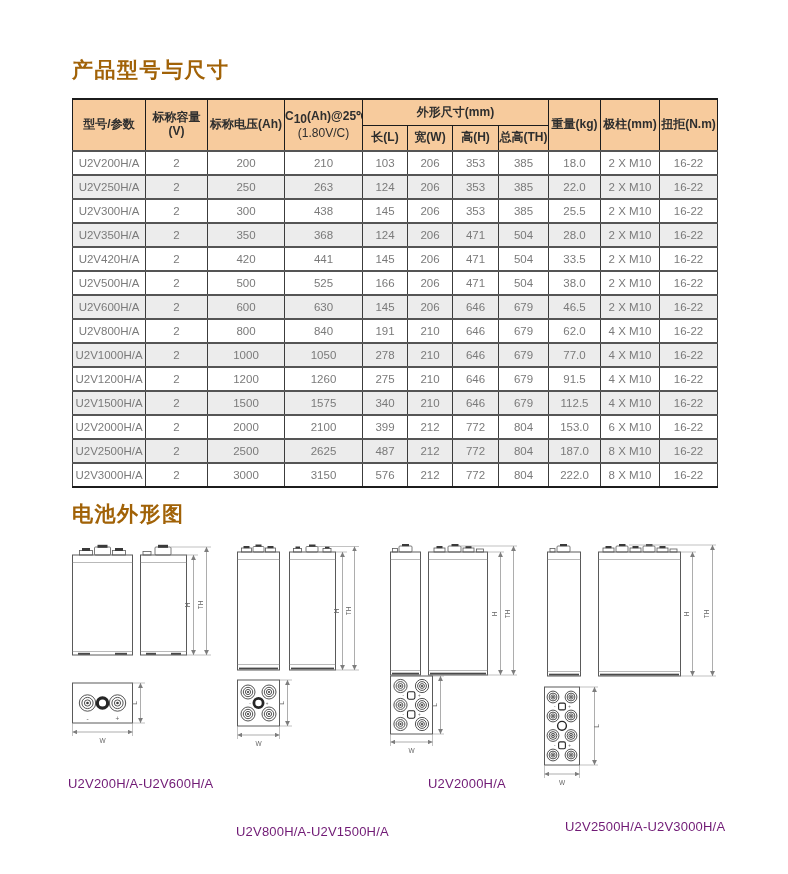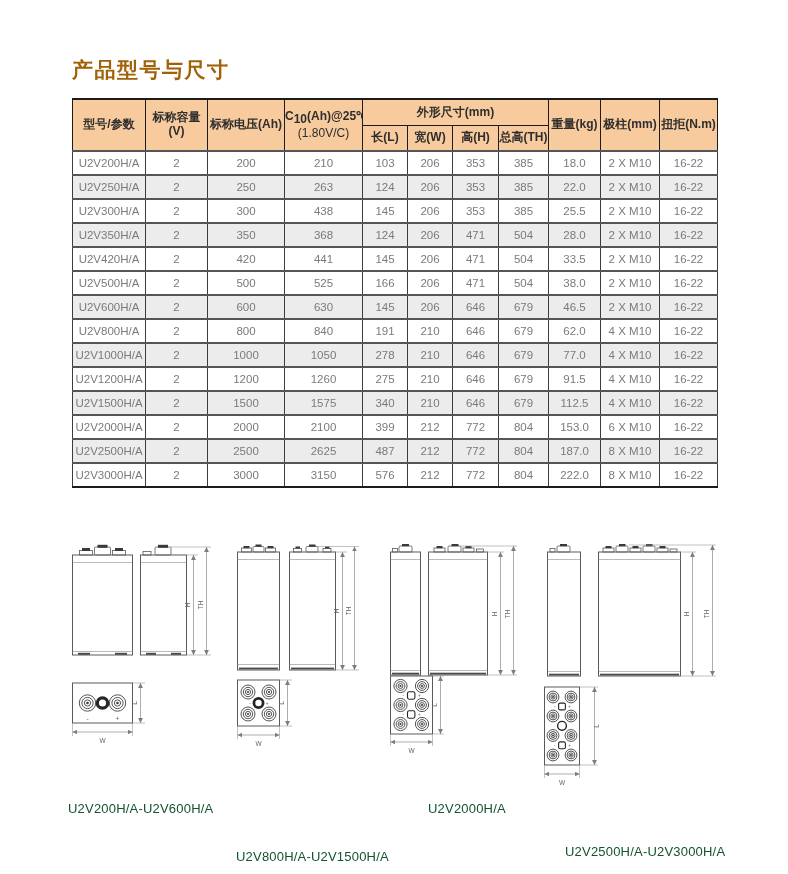--- a/index.html
+++ b/index.html
@@ -35,21 +35,21 @@
   }
   .spec tbody tr.shaded td { background:#ECECEC; }
 
   .drawings { position:absolute; left:0; top:535px; width:788px; height:339px; }
   .dwg { position:absolute; }
   #dwg1 { left:72px;  top:8px; }
   #dwg2 { left:237px; top:8px; }
   #dwg3 { left:390px; top:8px; }
   #dwg4 { left:544px; top:8px; }
   .caption {
-    position:absolute; top:266px; font-size:13px; color:#14532d; letter-spacing:0.2px; white-space:nowrap;
+    position:absolute; top:241px; font-size:13px; color:#701a75; letter-spacing:0.2px; white-space:nowrap;
   }
   #cap1 { left:68px; } #cap2 { left:236px;margin-top:48px; } #cap3 { left:428px; } #cap4 { left:565px;margin-top:43px; }
 
   .dwg .body { fill:none; stroke:#5a5a5a; stroke-width:1; }
   .dwg .seam { stroke:#8a8a8a; stroke-width:0.6; }
   .dwg .bump { fill:none; stroke:#5a5a5a; stroke-width:0.8; }
   .dwg .cap  { fill:#3a3a3a; }
   .dwg .foot { fill:#4a4a4a; }
   .dwg .term { fill:none; stroke:#3f3f3f; stroke-width:0.9; }
   .dwg .dot  { fill:#3f3f3f; }
@@ -282,20 +282,21 @@
         <td>212</td>
         <td>772</td>
         <td>804</td>
         <td>222.0</td>
         <td>8 X M10</td>
         <td>16-22</td>
       </tr>
     </tbody>
   </table>
 
+  <h2 class="sec-title" id="title-drawings">电池外形图</h2>
 
   <div class="drawings">
     <svg width="0" height="0" style="position:absolute" aria-hidden="true">
       <defs>
         <marker id="arr" viewBox="0 0 8 8" refX="8" refY="4" markerWidth="7" markerHeight="7" orient="auto-start-reverse">
           <path d="M0 0 L8 4 L0 8 z" fill="#7d7d7d"></path>
         </marker>
       </defs>
     </svg>
 

